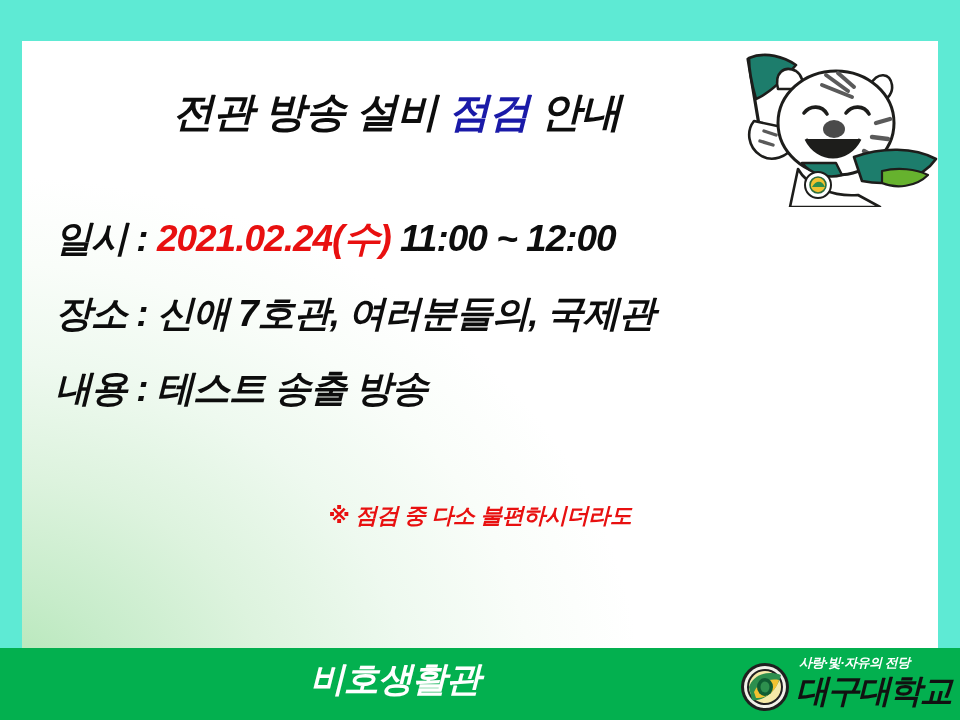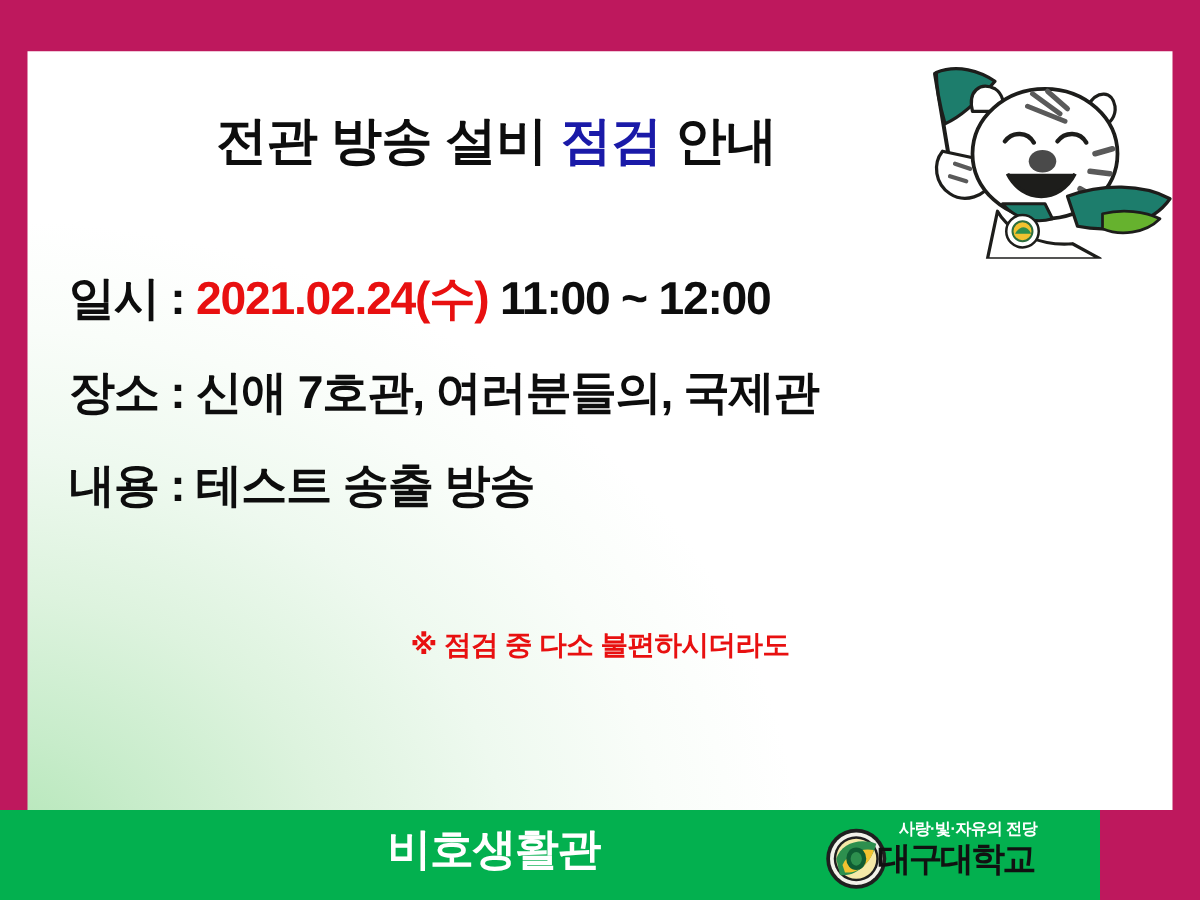--- a/index.html
+++ b/index.html
@@ -11,22 +11,23 @@
     width: 960px;
     height: 720px;
     overflow: hidden;
     font-family: "Liberation Sans", "DejaVu Sans", sans-serif;
   }
 
   #poster {
     position: relative;
     width: 960px;
     height: 720px;
-    background: #be185d;
+    background: #5eead4;
     overflow: hidden;
+    font-style: italic;
   }
 
   
   #content-panel {
     position: absolute;
     left: 22px;
     top: 41px;
     width: 916px;
     height: 607px;
     background:
@@ -101,21 +102,21 @@
     top: -6px;
     width: 208px;
     height: 172px;
   }
 
   
   #footer-bar {
     position: absolute;
     left: 0;
     bottom: 0;
-    width: 880px;
+    width: 960px;
     height: 72px;
     background: #03b04f;
   }
   #footer-title {
     position: absolute;
     left: 0;
     top: 8px;
     width: 790px;
     text-align: center;
     color: #ffffff;
@@ -144,23 +145,23 @@
     left: 59px;
     top: 0px;
     font-size: 13px;
     font-weight: bold;
     color: #ffffff;
     letter-spacing: -0.5px;
     white-space: nowrap;
   }
   #univ-name {
     position: absolute;
-    left: 42px;
+    left: 56px;
     top: 15px;
-    font-size: 27px;
+    font-size: 33px;
     font-weight: bold;
     color: #111111;
     letter-spacing: -2px;
     white-space: nowrap;
   }
 </style>
 </head>
 <body>
 
 <div id="poster">

